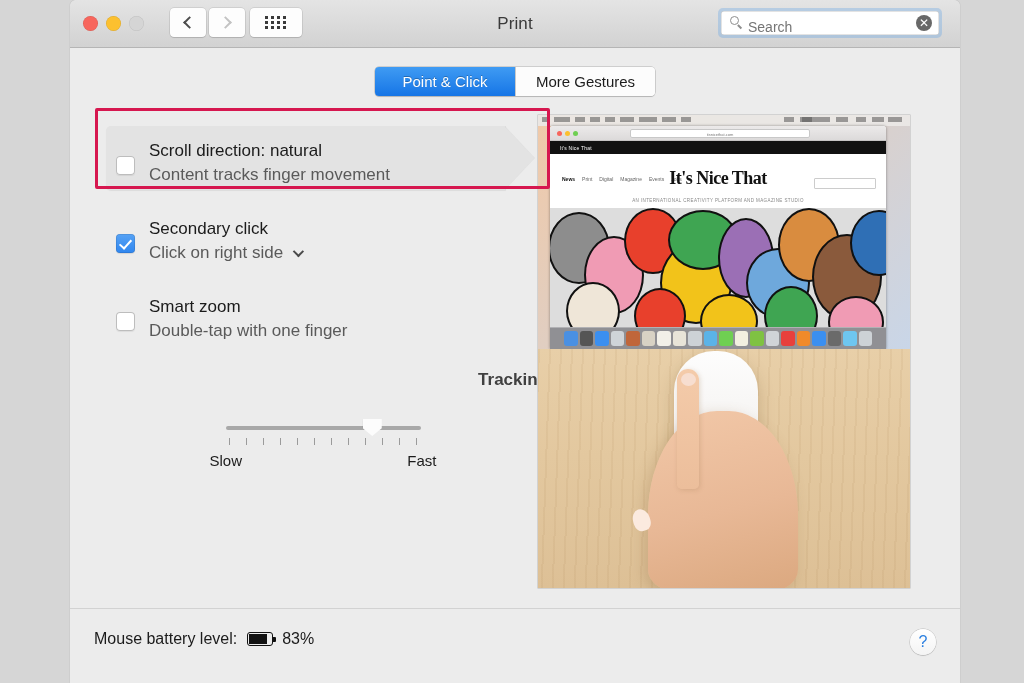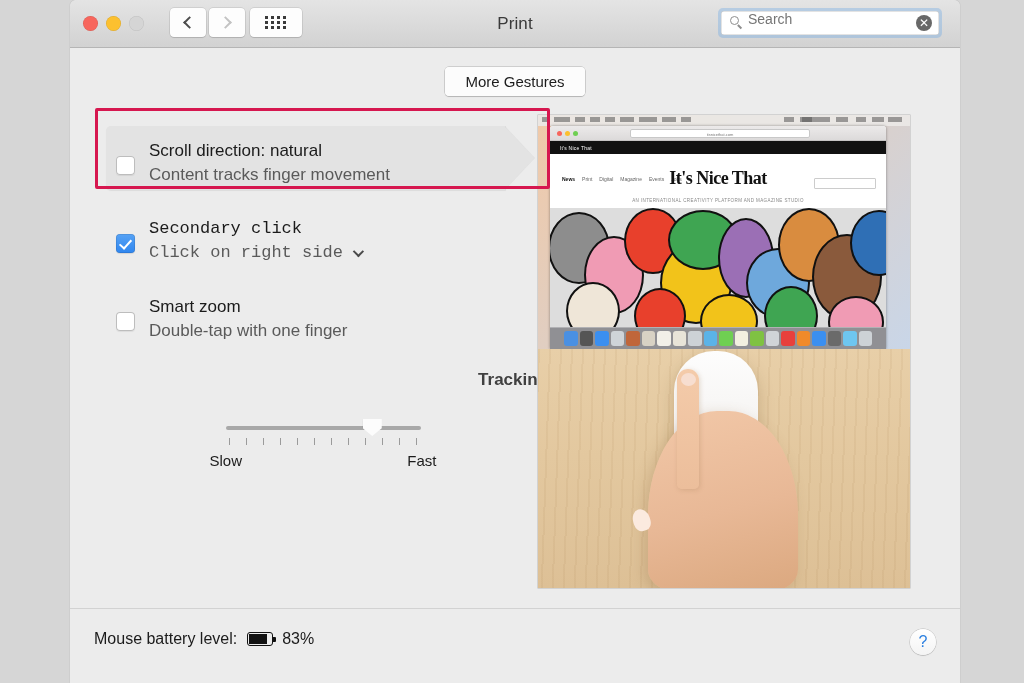--- a/index.html
+++ b/index.html
@@ -58,21 +58,21 @@
 
   .searchwrap {
     position: absolute; right: 18px; top: 8px; width: 224px; height: 30px;
     border-radius: 5px; padding: 3px;
     background: rgba(112,170,230,.38);
   }
   .searchbox {
     position: relative; width: 100%; height: 100%;
     background: #fff; border-radius: 3px;
     box-shadow: inset 0 0 0 .5px rgba(0,0,0,.22);
-    display: flex; align-items: flex-start;
+    display: flex; align-items: flex-end;
   }
   .mag {
     position: absolute; left: 9px; top: 5px; width: 9px; height: 9px;
     border: 1.6px solid #8e8e8e; border-radius: 50%;
   }
   .mag::after {
     content: ""; position: absolute; left: 7px; top: 7px;
     width: 5px; height: 1.6px; background: #8e8e8e; transform: rotate(45deg);
     transform-origin: left center;
   }
@@ -122,21 +122,21 @@
   .tagpoint {
     position: absolute; left: 398px; top: 0; width: 0; height: 0;
     border-top: 32px solid transparent;
     border-bottom: 32px solid transparent;
     border-left: 30px solid #e3e3e3;
     filter: drop-shadow(1px 0 0 rgba(0,0,0,.05));
   }
 
   .optrow { position: relative; display: flex; align-items: flex-start; }
   .optrow.r1 { position: absolute; left: 10px; top: 14px; }
-  .optrow.r2 { margin: 28px 0 0 18px; font-family: Liberation Mono, monospace; }
+  .optrow.r2 { margin: 28px 0 0 18px; }
   .optrow.r3 { margin: 33px 0 0 18px; }
 
   .cbox {
     width: 19px; height: 19px; border-radius: 4px; flex: 0 0 auto;
     margin-top: 16px; margin-right: 14px;
     background: #fff; box-shadow: inset 0 0 0 1px #bdbdbd, 0 1px 1px rgba(0,0,0,.07);
   }
   .cbox.checked {
     background: linear-gradient(to bottom, #56a2f5 0%, #2f86ef 100%);
     box-shadow: inset 0 0 0 .5px rgba(0,0,0,.18), 0 1px 1px rgba(0,0,0,.10);
@@ -330,20 +330,21 @@
     <div class="searchwrap">
       <div class="searchbox">
         <span class="mag"></span>
         <input class="searchtext" type="text" placeholder="Search" style="">
         <span class="clearbtn">✕</span>
       </div>
     </div>
   </div>
 
   <div class="tabs">
+    <div class="tab active">Point &amp; Click</div>
     <div class="tab">More Gestures</div>
   </div>
 
   <div class="annot"></div>
 
   <div class="options">
 
     <div class="tagrow">
       <div class="tagbg"></div>
       <div class="tagpoint"></div>

